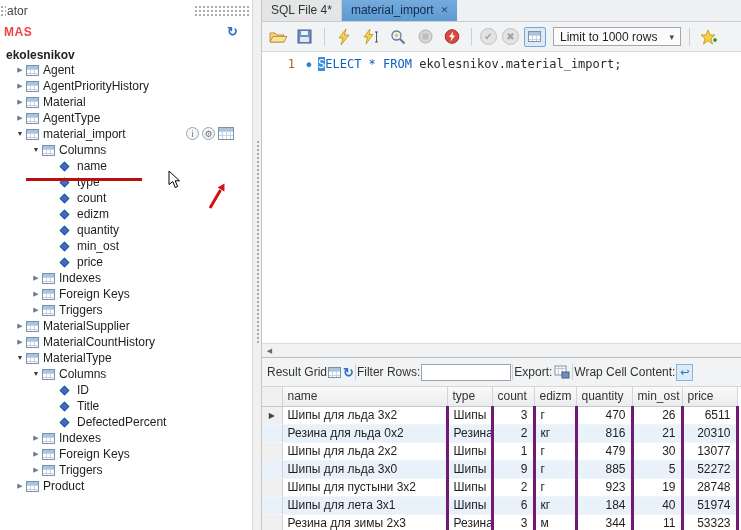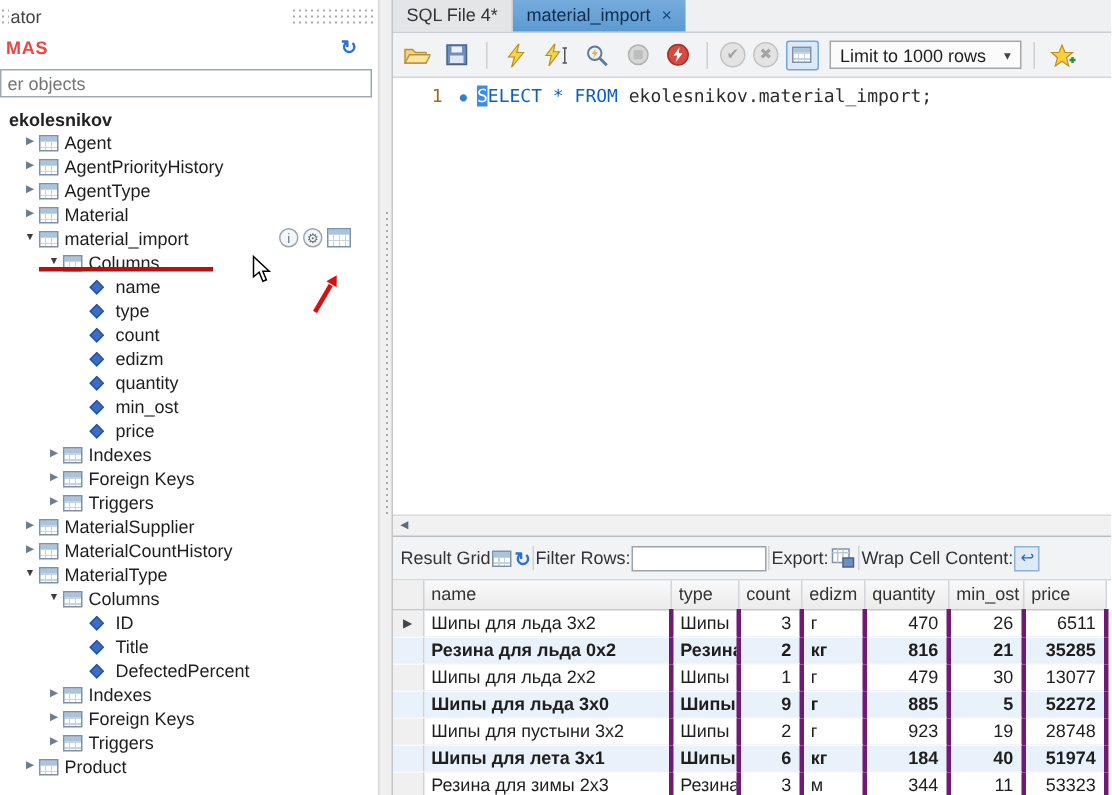--- a/index.html
+++ b/index.html
@@ -102,65 +102,62 @@
                 font-family:"Liberation Sans",sans-serif;}
   .vsep2{width:1px;height:16px;background:#cfd3d7;flex:none;}
   .wrapbox{width:17px;height:17px;border:1px solid #8fb2d8;background:#ddeaf7;color:#2b6cc4;
     font-size:11px;text-align:center;line-height:15px;cursor:pointer;flex:none;}
 
   table.grid{border-collapse:collapse;table-layout:fixed;width:475px;font-size:12px;}
   .grid th{background:linear-gradient(#f9f9f9,#ececec);border-right:1px solid #d2d6da;
     border-bottom:1px solid #c4c9ce;font-weight:normal;text-align:left;padding:2px 5px;height:19px;color:#333;}
   .grid td{border-right:3px solid #701a75;border-bottom:1px solid #f2f4f6;padding:1px 5px;height:18px;
     white-space:nowrap;overflow:hidden;background:#fff;}
-  .grid tr.alt td{background:#e9f1fa;font-weight:bold;}
+  .grid tr.alt td{background:#e9f1fa;}
   .grid td.sel-col,.grid th.sel-col{background:#f0f0f0;border-right:1px solid #cdd2d6;
     text-align:center;color:#444;font-size:8px;padding:0;}
   .grid td.num{text-align:right;}
 </style>
 </head>
 <body>
 
 <div id="app">
 
   <div class="sidebar">
     <div class="sb-title">
       <span class="grip grip-corner"></span>
       <span class="t">ator</span>
       <span class="grip grip-top"></span>
     </div>
     <div class="sb-schemas">
       <span class="t">MAS</span>
       <span class="sb-refresh">↻</span>
     </div>
-    <div class="sb-filter">
-      <input type="text" placeholder="er objects" style="">
-    </div>
     <div class="schema-name">ekolesnikov</div>
 
     <div class="tree">
       <div class="trow lvl1">
         <span class="arrow">▶</span>
         <span class="ic table"></span>
         <span class="tlabel">Agent</span>
       </div>
       <div class="trow lvl1">
         <span class="arrow">▶</span>
         <span class="ic table"></span>
         <span class="tlabel">AgentPriorityHistory</span>
       </div>
       <div class="trow lvl1">
         <span class="arrow">▶</span>
         <span class="ic table"></span>
+        <span class="tlabel">Material</span>
+      </div>
+      <div class="trow lvl1">
+        <span class="arrow">▶</span>
+        <span class="ic table"></span>
         <span class="tlabel">AgentType</span>
-      </div>
-      <div class="trow lvl1">
-        <span class="arrow">▶</span>
-        <span class="ic table"></span>
-        <span class="tlabel">Material</span>
       </div>
       <div class="trow lvl1">
         <span class="arrow exp">▼</span>
         <span class="ic table"></span>
         <span class="tlabel">material_import</span>
         <span class="hover-icons">
           <span class="hico circle">i</span>
           <span class="hico circle">⚙</span>
           <span class="hico gridicon"></span>
         </span>
@@ -440,21 +437,21 @@
           <td class="num">6511</td>
         </tr>
         <tr class="alt">
           <td class="sel-col"></td>
           <td>Резина для льда 0x2</td>
           <td>Резина</td>
           <td class="num">2</td>
           <td>кг</td>
           <td class="num">816</td>
           <td class="num">21</td>
-          <td class="num">35285</td>
+          <td class="num">20310</td>
         </tr>
         <tr>
           <td class="sel-col"></td>
           <td>Шипы для льда 2x2</td>
           <td>Шипы</td>
           <td class="num">1</td>
           <td>г</td>
           <td class="num">479</td>
           <td class="num">30</td>
           <td class="num">13077</td>

